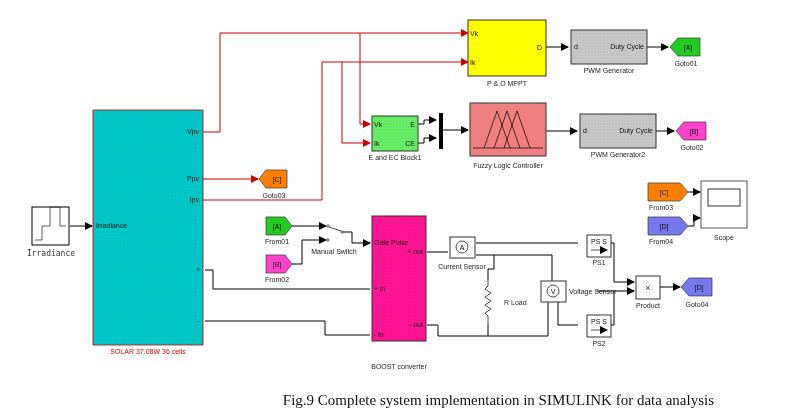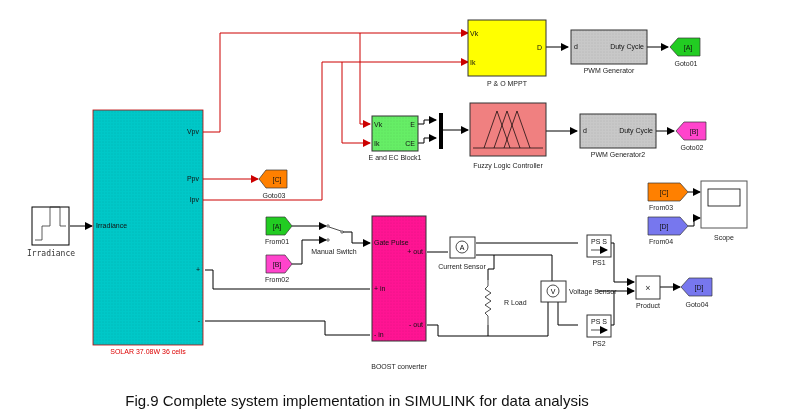--- a/index.html
+++ b/index.html
@@ -1,20 +1,20 @@
 <!DOCTYPE html>
 <html><head>
 <meta charset="utf-8">
 <style>
   html,body{margin:0;padding:0;background:#fff;}
   body{width:810px;height:420px;position:relative;overflow:hidden;font-family:"Liberation Sans",sans-serif;}
   svg{position:absolute;left:0;top:0;}
   .lbl{font-family:"Liberation Sans",sans-serif;font-size:7px;fill:#222;}
   .plbl{font-family:"Liberation Sans",sans-serif;font-size:7px;fill:#111;}
-  .caption{position:absolute;left:0;width:714px;top:392px;text-align:center;font-family:Liberation Sans, sans-serif;font-size:15px;color:#111;}
+  .caption{position:absolute;left:0;width:714px;top:392px;text-align:right;font-family:Liberation Serif, serif;font-size:15px;color:#111;}
 </style>
 </head>
 <body>
 
 <svg width="810" height="420" viewBox="0 0 810 420">
   <defs>
     <marker id="arrR" markerWidth="8" markerHeight="8" refX="7" refY="4" orient="auto" markerUnits="userSpaceOnUse">
       <path d="M0,0 L8,4 L0,8 z" fill="#cc0000"></path>
     </marker>
     <marker id="arrK" markerWidth="8" markerHeight="8" refX="7" refY="4" orient="auto" markerUnits="userSpaceOnUse">

